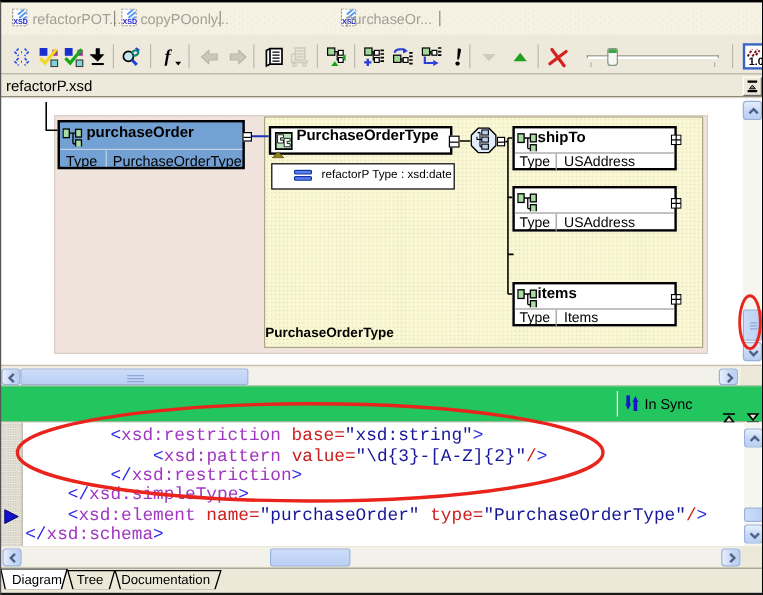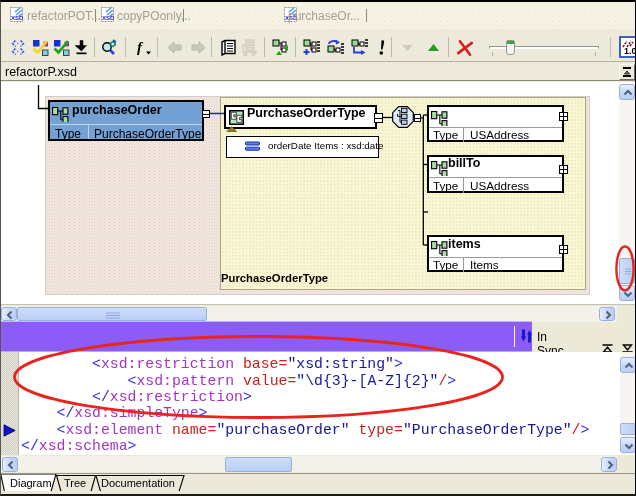--- a/index.html
+++ b/index.html
@@ -50,21 +50,21 @@
 
 .conn{position:absolute;background:#fff;border:1px solid #000;}
 .gridp{position:absolute;}
 
 .sbtn{position:absolute;border:1px solid #98B1DC;border-radius:3px;background:linear-gradient(180deg,#E7EFFD 0%,#C9D9F6 50%,#BACFF3 100%);}
 .sbtnh{background:linear-gradient(90deg,#E7EFFD 0%,#C9D9F6 50%,#BACFF3 100%);}
 .sthumb{position:absolute;border:1px solid #98B1DC;border-radius:2px;background:linear-gradient(90deg,#CDDDF9,#BACFF4);}
 .sthumbh{background:linear-gradient(180deg,#CDDDF9,#BACFF4);}
 .strack{position:absolute;background:#F4F4EE;}
 
-#insync{position:absolute;left:0;top:321px;width:532px;height:31px;background:#8b5cf6;border-top:1px solid #c9c5b6;border-bottom:1px solid #B8B4A6;}
+#insync{position:absolute;left:0;top:321px;width:636px;height:31px;background:#22c55e;border-top:1px solid #c9c5b6;border-bottom:1px solid #B8B4A6;}
 #insync .d{position:absolute;left:514px;top:4px;width:1px;height:21px;background:#9B978A;border-right:1px solid #FBF9F2;}
 #insync .t{position:absolute;left:537px;top:8px;font-size:12px;color:#000;}
 
 #codepane{position:absolute;left:0;top:352px;width:636px;height:103px;background:#fff;}
 #codemargin{position:absolute;left:0;top:0;width:19px;height:103px;background:#E9E6DC;border-right:1px solid #b9b5a8;
  background-image:conic-gradient(#D2CEC2 25%,transparent 25% 50%,#D2CEC2 50% 75%,transparent 75%);background-size:2px 2px;}
 #code{position:absolute;left:0;top:4.1px;width:610px;font-family:"Liberation Mono",monospace;font-size:14.8px;line-height:16.4px;white-space:pre;}
 #code .k{color:#A136C1;} 
 #code .p{color:#2B2BEB;} 
 #code .a{color:#CC2020;} 
@@ -272,21 +272,21 @@
   <span class="ehead" style="left:21px;top:-1px">PurchaseOrderType</span>
  </div>
  <svg class="abs" style="left:226px;top:43.5px" width="12" height="6" viewBox="0 0 12 6">
       <path d="M1,5.5 L10.5,5.5 L5.7,0.5 Z" fill="#8F7F1F" stroke="#655910" stroke-width="0.8"></path>
     </svg>
  <div class="ebox" style="left:226px;top:54px;width:153px;height:22px;border-width:1.5px">
   <svg class="abs" style="left:18px;top:4px" width="16" height="11" viewBox="0 0 16 11">
         <rect x="0.5" y="1" width="14" height="3" rx="0.8" fill="#5E7FE8" stroke="#1133AA"></rect>
         <rect x="0.5" y="6.2" width="14" height="3" rx="0.8" fill="#5E7FE8" stroke="#1133AA"></rect>
       </svg>
-  <span class="abs" style="left:41px;top:2.8px;font-size:9.8px;white-space:nowrap">orderDate Items : xsd:date</span>
+  <span class="abs" style="left:41px;top:2.8px;font-size:9.8px;white-space:nowrap">refactorP Type : xsd:date</span>
  </div>
  <div class="conn" style="left:374px;top:31px;width:9px;height:10px">
       <div style="position:absolute;left:0;right:0;top:4px;height:1px;background:#000"></div>
     </div>
  <svg class="abs" style="left:392px;top:24px" width="22" height="22" viewBox="0 0 22 22">
   <polygon points="6.7,0.7 15.3,0.7 21.3,6.7 21.3,15.3 15.3,21.3 6.7,21.3 0.7,15.3 0.7,6.7" fill="#E2EBF9" stroke="#000" stroke-width="1.2"></polygon>
   <g stroke="#000" stroke-width="0.9" fill="#B7CDEF">
         <path d="M6,4.5 H8 M8,4.5 V16.2 M8,10.3 H9.5 M8,16.2 H9.5 M5.5,8 V10.3 H8" fill="none"></path>
         <rect x="9.5" y="2.3" width="5.5" height="4.2"></rect>
         <rect x="9.5" y="8.2" width="5.5" height="4.2"></rect>
@@ -299,41 +299,41 @@
 
  <div class="ebox" style="left:427px;top:23px;width:137px;height:37px">
   <svg class="abs" style="left:2px;top:0px" width="17" height="19" viewBox="0 0 17 19">
         <g stroke="#000" stroke-width="1.1">
           <path d="M5.5,8 H11 M8.8,8 V16.8 M8.8,16.8 H11" fill="none"></path>
           <rect x="0.55" y="4.5" width="5.2" height="7.2" fill="#A8DCA2"></rect>
           <rect x="11" y="4.8" width="4.9" height="6.4" fill="#A8DCA2"></rect>
           <rect x="11" y="13.6" width="4.9" height="6.4" fill="#A8DCA2"></rect>
         </g>
       </svg>
+  <span class="ehead" style="left:19px;top:-0.5px">shipTo</span>
   <svg class="abs gridp" style="left:130px;top:5px" width="9" height="9" viewBox="0 0 9 9">
         <rect x="0.5" y="0.5" width="8" height="8" fill="#fff" stroke="#000"></rect>
         <path d="M4.5,0.5 V8.5 M0.5,4.5 H8.5" stroke="#000"></path>
       </svg>
   <div class="erow" style="top:20px;height:15px">
         <div class="dv" style="left:33.5px"></div>
         <span class="abs" style="left:4px;top:-0.5px">Type</span>
         <span class="abs" style="left:41px;top:-0.5px">USAddress</span>
       </div>
  </div>
 
  <div class="ebox" style="left:427px;top:72.5px;width:137px;height:38px">
   <svg class="abs" style="left:2px;top:0px" width="17" height="19" viewBox="0 0 17 19">
         <g stroke="#000" stroke-width="1.1">
           <path d="M5.5,8 H11 M8.8,8 V16.8 M8.8,16.8 H11" fill="none"></path>
           <rect x="0.55" y="4.5" width="5.2" height="7.2" fill="#A8DCA2"></rect>
           <rect x="11" y="4.8" width="4.9" height="6.4" fill="#A8DCA2"></rect>
           <rect x="11" y="13.6" width="4.9" height="6.4" fill="#A8DCA2"></rect>
         </g>
       </svg>
-  <span class="ehead" style="left:19px;top:-0.5px">billTo</span>
   <svg class="abs gridp" style="left:130px;top:8px" width="9" height="9" viewBox="0 0 9 9">
         <rect x="0.5" y="0.5" width="8" height="8" fill="#fff" stroke="#000"></rect>
         <path d="M4.5,0.5 V8.5 M0.5,4.5 H8.5" stroke="#000"></path>
       </svg>
   <div class="erow" style="top:20px;height:16px">
         <div class="dv" style="left:33.5px"></div>
         <span class="abs" style="left:4px;top:1px">Type</span>
         <span class="abs" style="left:41px;top:1px">USAddress</span>
       </div>
  </div>

